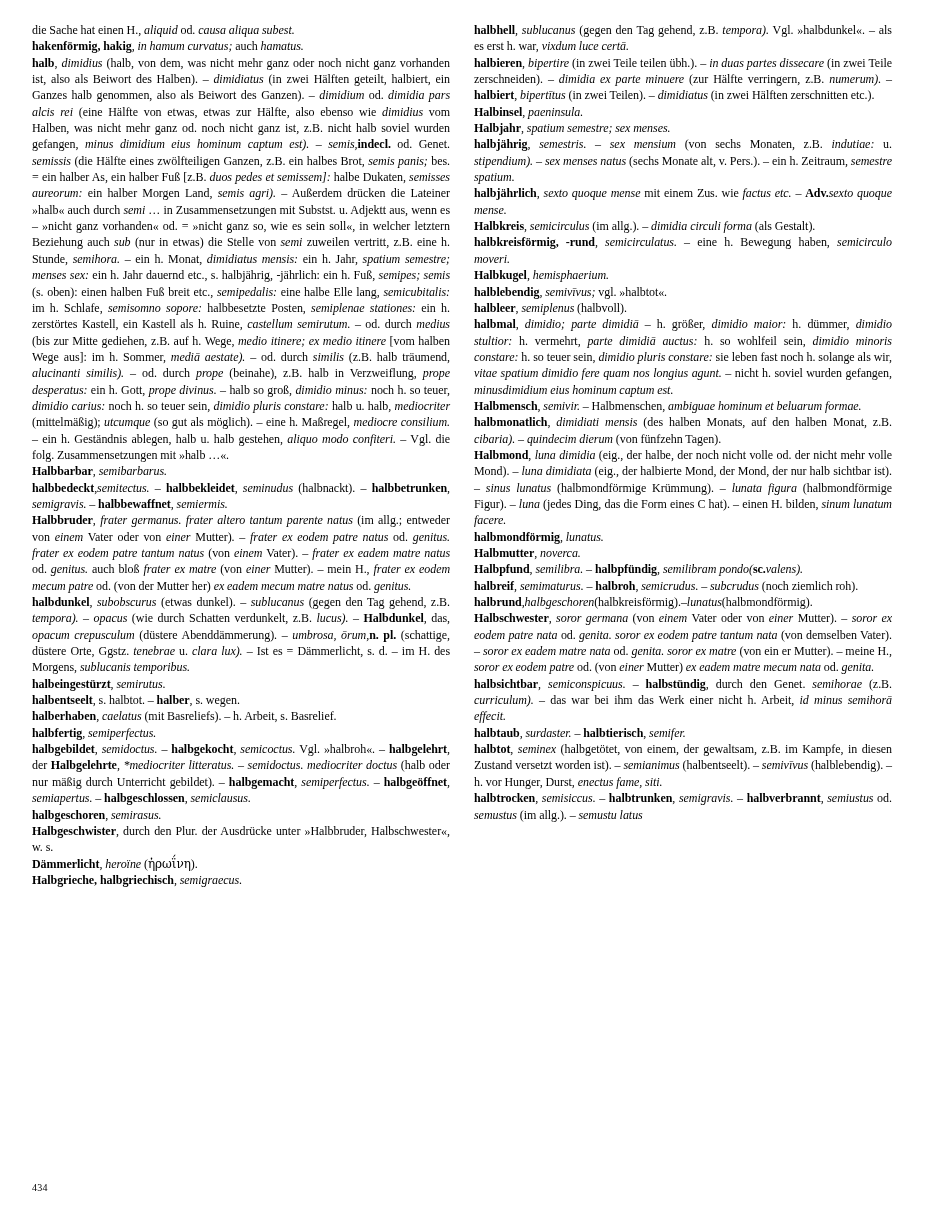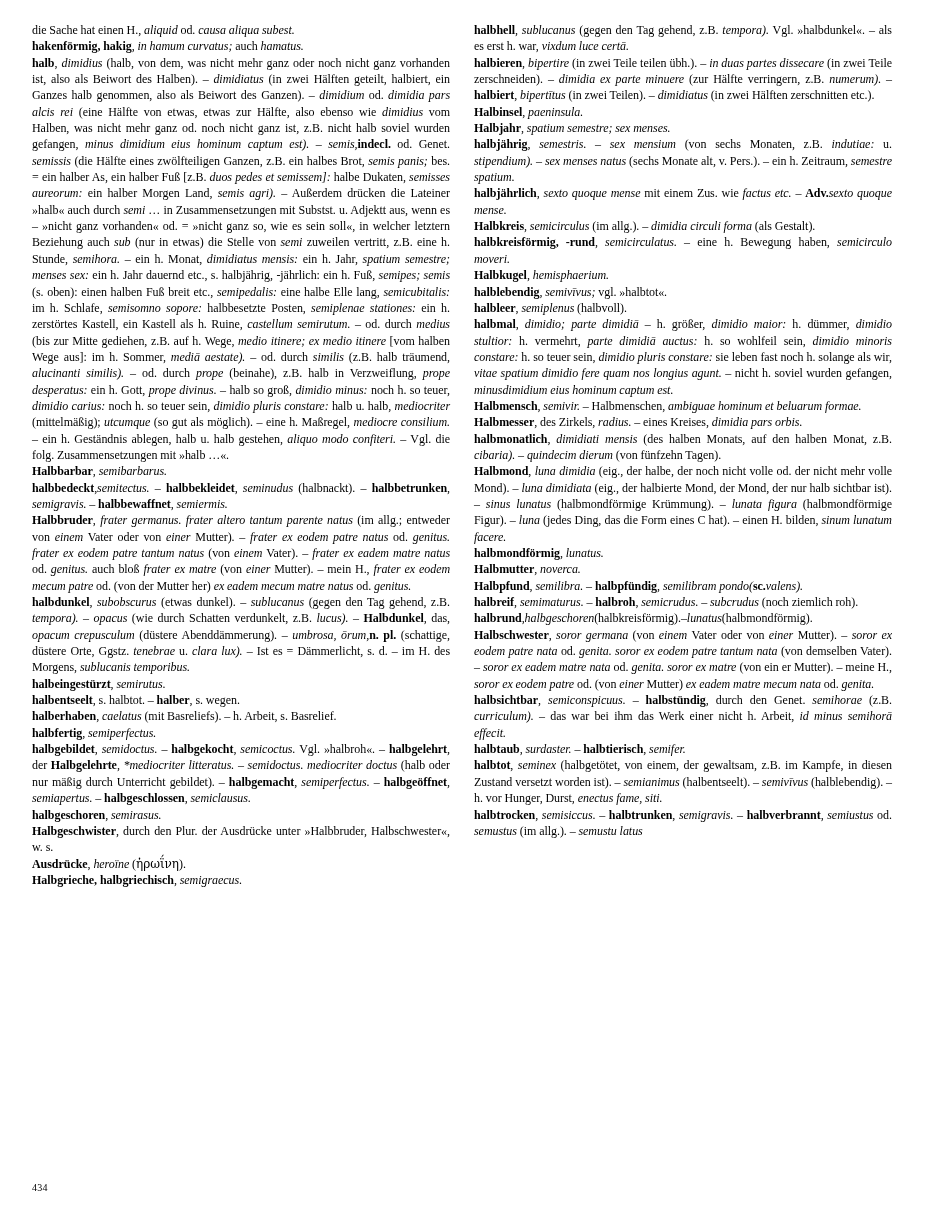--- a/index.html
+++ b/index.html
@@ -75,38 +75,37 @@
         <p class="entry"><b>halbbedeckt</b>,<i>semitectus.</i> – <b>halbbekleidet</b>, <i>seminudus</i> (halbnackt). – <b>halbbetrunken</b>, <i>semigravis.</i> – <b>halbbewaffnet</b>, <i>semiermis.</i></p>
         <p class="entry"><b>Halbbruder</b>, <i>frater germanus. frater altero tantum parente natus</i> (im allg.; entweder von <i>einem</i> Vater oder von <i>einer</i> Mutter). – <i>frater ex eodem patre natus</i> od. <i>genitus. frater ex eodem patre tantum natus</i> (von <i>einem</i> Vater). – <i>frater ex eadem matre natus</i> od. <i>genitus.</i> auch bloß <i>frater ex matre</i> (von <i>einer</i> Mutter). – mein H., <i>frater ex eodem mecum patre</i> od. (von der Mutter her) <i>ex eadem mecum matre natus</i> od. <i>genitus.</i></p>
         <p class="entry"><b>halbdunkel</b>, <i>subobscurus</i> (etwas dunkel). – <i>sublucanus</i> (gegen den Tag gehend, z.B. <i>tempora).</i> – <i>opacus</i> (wie durch Schatten verdunkelt, z.B. <i>lucus).</i> – <b>Halbdunkel</b>, das, <i>opacum crepusculum</i> (düstere Abenddämmerung). – <i>umbrosa, ōrum,</i><b>n. pl.</b> (schattige, düstere Orte, Ggstz. <i>tenebrae</i> u. <i>clara lux).</i> – Ist es = Dämmerlicht, s. d. – im H. des Morgens, <i>sublucanis temporibus.</i></p>
         <p class="entry"><b>halbeingestürzt</b>, <i>semirutus.</i></p>
         <p class="entry"><b>halbentseelt</b>, s. halbtot. – <b>halber</b>, s. wegen.</p>
         <p class="entry"><b>halberhaben</b>, <i>caelatus</i> (mit Basreliefs). – h. Arbeit, s. Basrelief.</p>
         <p class="entry"><b>halbfertig</b>, <i>semiperfectus.</i></p>
         <p class="entry"><b>halbgebildet</b>, <i>semidoctus.</i> – <b>halbgekocht</b>, <i>semicoctus.</i> Vgl. »halbroh«. – <b>halbgelehrt</b>, der <b>Halbgelehrte</b>, <i>*mediocriter litteratus.</i> – <i>semidoctus. mediocriter doctus</i> (halb oder nur mäßig durch Unterricht gebildet). – <b>halbgemacht</b>, <i>semiperfectus.</i> – <b>halbgeöffnet</b>, <i>semiapertus.</i> – <b>halbgeschlossen</b>, <i>semiclausus.</i></p>
         <p class="entry"><b>halbgeschoren</b>, <i>semirasus.</i></p>
         <p class="entry"><b>Halbgeschwister</b>, durch den Plur. der Ausdrücke unter »Halbbruder, Halbschwester«, w. s.</p>
-        <p class="entry"><b>Ausdrücke</b>, <i>heroïne</i> (<span class="gr">ἡρωΐνη</span>).</p>
+        <p class="entry"><b>Dämmerlicht</b>, <i>heroïne</i> (<span class="gr">ἡρωΐνη</span>).</p>
         <p class="entry"><b>Halbgrieche, halbgriechisch</b>, <i>semigraecus.</i></p>
       </div>
     <div class="column" id="col-right">
         <p class="entry"><b>halbhell</b>, <i>sublucanus</i> (gegen den Tag gehend, z.B. <i>tempora).</i> Vgl. »halbdunkel«. – als es erst h. war, <i>vixdum luce certā.</i></p>
         <p class="entry"><b>halbieren</b>, <i>bipertire</i> (in zwei Teile teilen übh.). – <i>in duas partes dissecare</i> (in zwei Teile zerschneiden). – <i>dimidia ex parte minuere</i> (zur Hälfte verringern, z.B. <i>numerum).</i> – <b>halbiert</b>, <i>bipertītus</i> (in zwei Teilen). – <i>dimidiatus</i> (in zwei Hälften zerschnitten etc.).</p>
         <p class="entry"><b>Halbinsel</b>, <i>paeninsula.</i></p>
         <p class="entry"><b>Halbjahr</b>, <i>spatium semestre; sex menses.</i></p>
         <p class="entry"><b>halbjährig</b>, <i>semestris.</i> – <i>sex mensium</i> (von sechs Monaten, z.B. <i>indutiae:</i> u. <i>stipendium).</i> – <i>sex menses natus</i> (sechs Monate alt, v. Pers.). – ein h. Zeitraum, <i>semestre spatium.</i></p>
         <p class="entry"><b>halbjährlich</b>, <i>sexto quoque mense</i> mit einem Zus. wie <i>factus etc.</i> – <b>Adv.</b><i>sexto quoque mense.</i></p>
         <p class="entry"><b>Halbkreis</b>, <i>semicirculus</i> (im allg.). – <i>dimidia circuli forma</i> (als Gestalt).</p>
         <p class="entry"><b>halbkreisförmig, -rund</b>, <i>semicirculatus.</i> – eine h. Bewegung haben, <i>semicirculo moveri.</i></p>
         <p class="entry"><b>Halbkugel</b>, <i>hemisphaerium.</i></p>
         <p class="entry"><b>halblebendig</b>, <i>semivīvus;</i> vgl. »halbtot«.</p>
         <p class="entry"><b>halbleer</b>, <i>semiplenus</i> (halbvoll).</p>
         <p class="entry"><b>halbmal</b>, <i>dimidio; parte dimidiā</i> – h. größer, <i>dimidio maior:</i> h. dümmer, <i>dimidio stultior:</i> h. vermehrt, <i>parte dimidiā auctus:</i> h. so wohlfeil sein, <i>dimidio minoris constare:</i> h. so teuer sein, <i>dimidio pluris constare:</i> sie leben fast noch h. solange als wir, <i>vitae spatium dimidio fere quam nos longius agunt.</i> – nicht h. soviel wurden gefangen, <i>minusdimidium eius hominum captum est.</i></p>
         <p class="entry"><b>Halbmensch</b>, <i>semivir.</i> – Halbmenschen, <i>ambiguae hominum et beluarum formae.</i></p>
-        <p class="entry"><b>Halbmesser</b>, des Zirkels, <i>radius.</i> – eines Kreises, <i>dimidia pars orbis.</i></p>
         <p class="entry"><b>halbmonatlich</b>, <i>dimidiati mensis</i> (des halben Monats, auf den halben Monat, z.B. <i>cibaria).</i> – <i>quindecim dierum</i> (von fünfzehn Tagen).</p>
         <p class="entry"><b>Halbmond</b>, <i>luna dimidia</i> (eig., der halbe, der noch nicht volle od. der nicht mehr volle Mond). – <i>luna dimidiata</i> (eig., der halbierte Mond, der Mond, der nur halb sichtbar ist). – <i>sinus lunatus</i> (halbmondförmige Krümmung). – <i>lunata figura</i> (halbmondförmige Figur). – <i>luna</i> (jedes Ding, das die Form eines C hat). – einen H. bilden, <i>sinum lunatum facere.</i></p>
         <p class="entry"><b>halbmondförmig</b>, <i>lunatus.</i></p>
         <p class="entry"><b>Halbmutter</b>, <i>noverca.</i></p>
         <p class="entry"><b>Halbpfund</b>, <i>semilibra.</i> – <b>halbpfündig</b>, <i>semilibram pondo(</i><b>sc.</b><i>valens).</i></p>
         <p class="entry"><b>halbreif</b>, <i>semimaturus.</i> – <b>halbroh</b>, <i>semicrudus.</i> – <i>subcrudus</i> (noch ziemlich roh).</p>
         <p class="entry"><b>halbrund</b>,<i>halbgeschoren</i>(halbkreisförmig).–<i>lunatus</i>(halbmondförmig).</p>
         <p class="entry"><b>Halbschwester</b>, <i>soror germana</i> (von <i>einem</i> Vater oder von <i>einer</i> Mutter). – <i>soror ex eodem patre nata</i> od. <i>genita. soror ex eodem patre tantum nata</i> (von demselben Vater). – <i>soror ex eadem matre nata</i> od. <i>genita. soror ex matre</i> (von ein er Mutter). – meine H., <i>soror ex eodem patre</i> od. (von <i>einer</i> Mutter) <i>ex eadem matre mecum nata</i> od. <i>genita.</i></p>
         <p class="entry"><b>halbsichtbar</b>, <i>semiconspicuus.</i> – <b>halbstündig</b>, durch den Genet. <i>semihorae</i> (z.B. <i>curriculum).</i> – das war bei ihm das Werk einer nicht h. Arbeit, <i>id minus semihorā effecit.</i></p>
         <p class="entry"><b>halbtaub</b>, <i>surdaster.</i> – <b>halbtierisch</b>, <i>semifer.</i></p>

